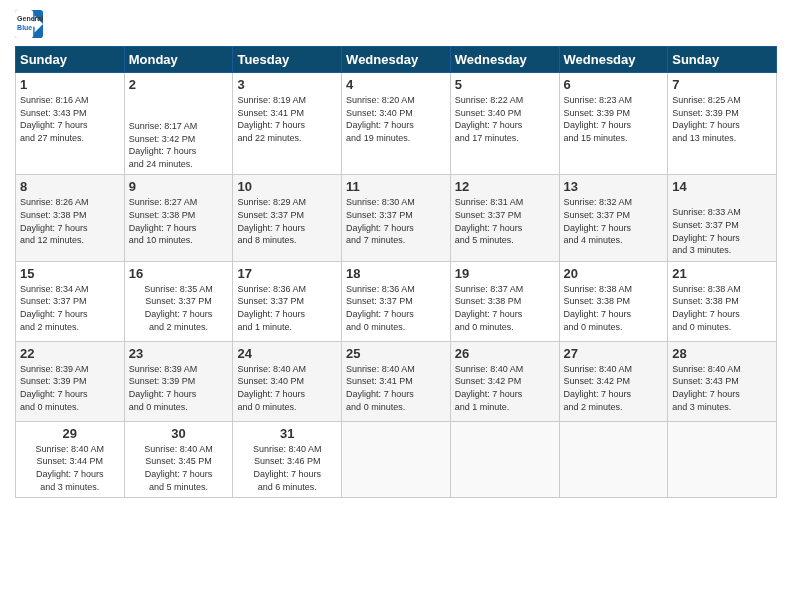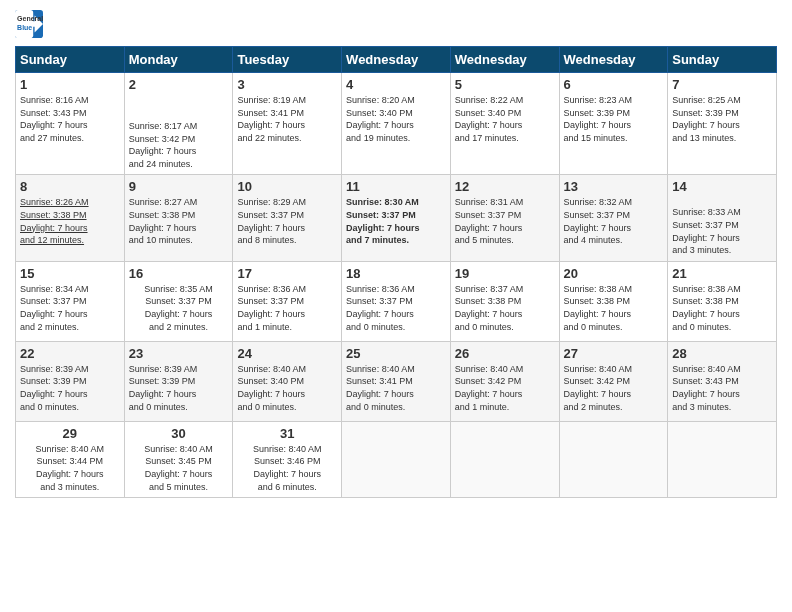--- a/index.html
+++ b/index.html
@@ -170,42 +170,42 @@
             <span class="day-num">7</span>
             <div class="day-info" style="white-space: pre-line;">Sunrise: 8:25 AM
 Sunset: 3:39 PM
 Daylight: 7 hours
 and 13 minutes.</div>
           </td>
         </tr>
         <tr>
           <td>
             <span class="day-num">8</span>
-            <div class="day-info" style="white-space: pre-line; text-decoration: underline;">Sunrise: 8:26 AM
+            <div class="day-info" style="white-space: pre-line;">Sunrise: 8:26 AM
 Sunset: 3:38 PM
 Daylight: 7 hours
 and 12 minutes.</div>
           </td>
           <td>
             <span class="day-num">9</span>
             <div class="day-info" style="white-space: pre-line;">Sunrise: 8:27 AM
 Sunset: 3:38 PM
 Daylight: 7 hours
 and 10 minutes.</div>
           </td>
           <td>
             <span class="day-num">10</span>
             <div class="day-info" style="white-space: pre-line;">Sunrise: 8:29 AM
 Sunset: 3:37 PM
 Daylight: 7 hours
 and 8 minutes.</div>
           </td>
           <td>
             <span class="day-num">11</span>
-            <div class="day-info" style="white-space: pre-line; font-weight: bold;">Sunrise: 8:30 AM
+            <div class="day-info" style="white-space: pre-line;">Sunrise: 8:30 AM
 Sunset: 3:37 PM
 Daylight: 7 hours
 and 7 minutes.</div>
           </td>
           <td>
             <span class="day-num">12</span>
             <div class="day-info" style="white-space: pre-line;">Sunrise: 8:31 AM
 Sunset: 3:37 PM
 Daylight: 7 hours
 and 5 minutes.</div>

